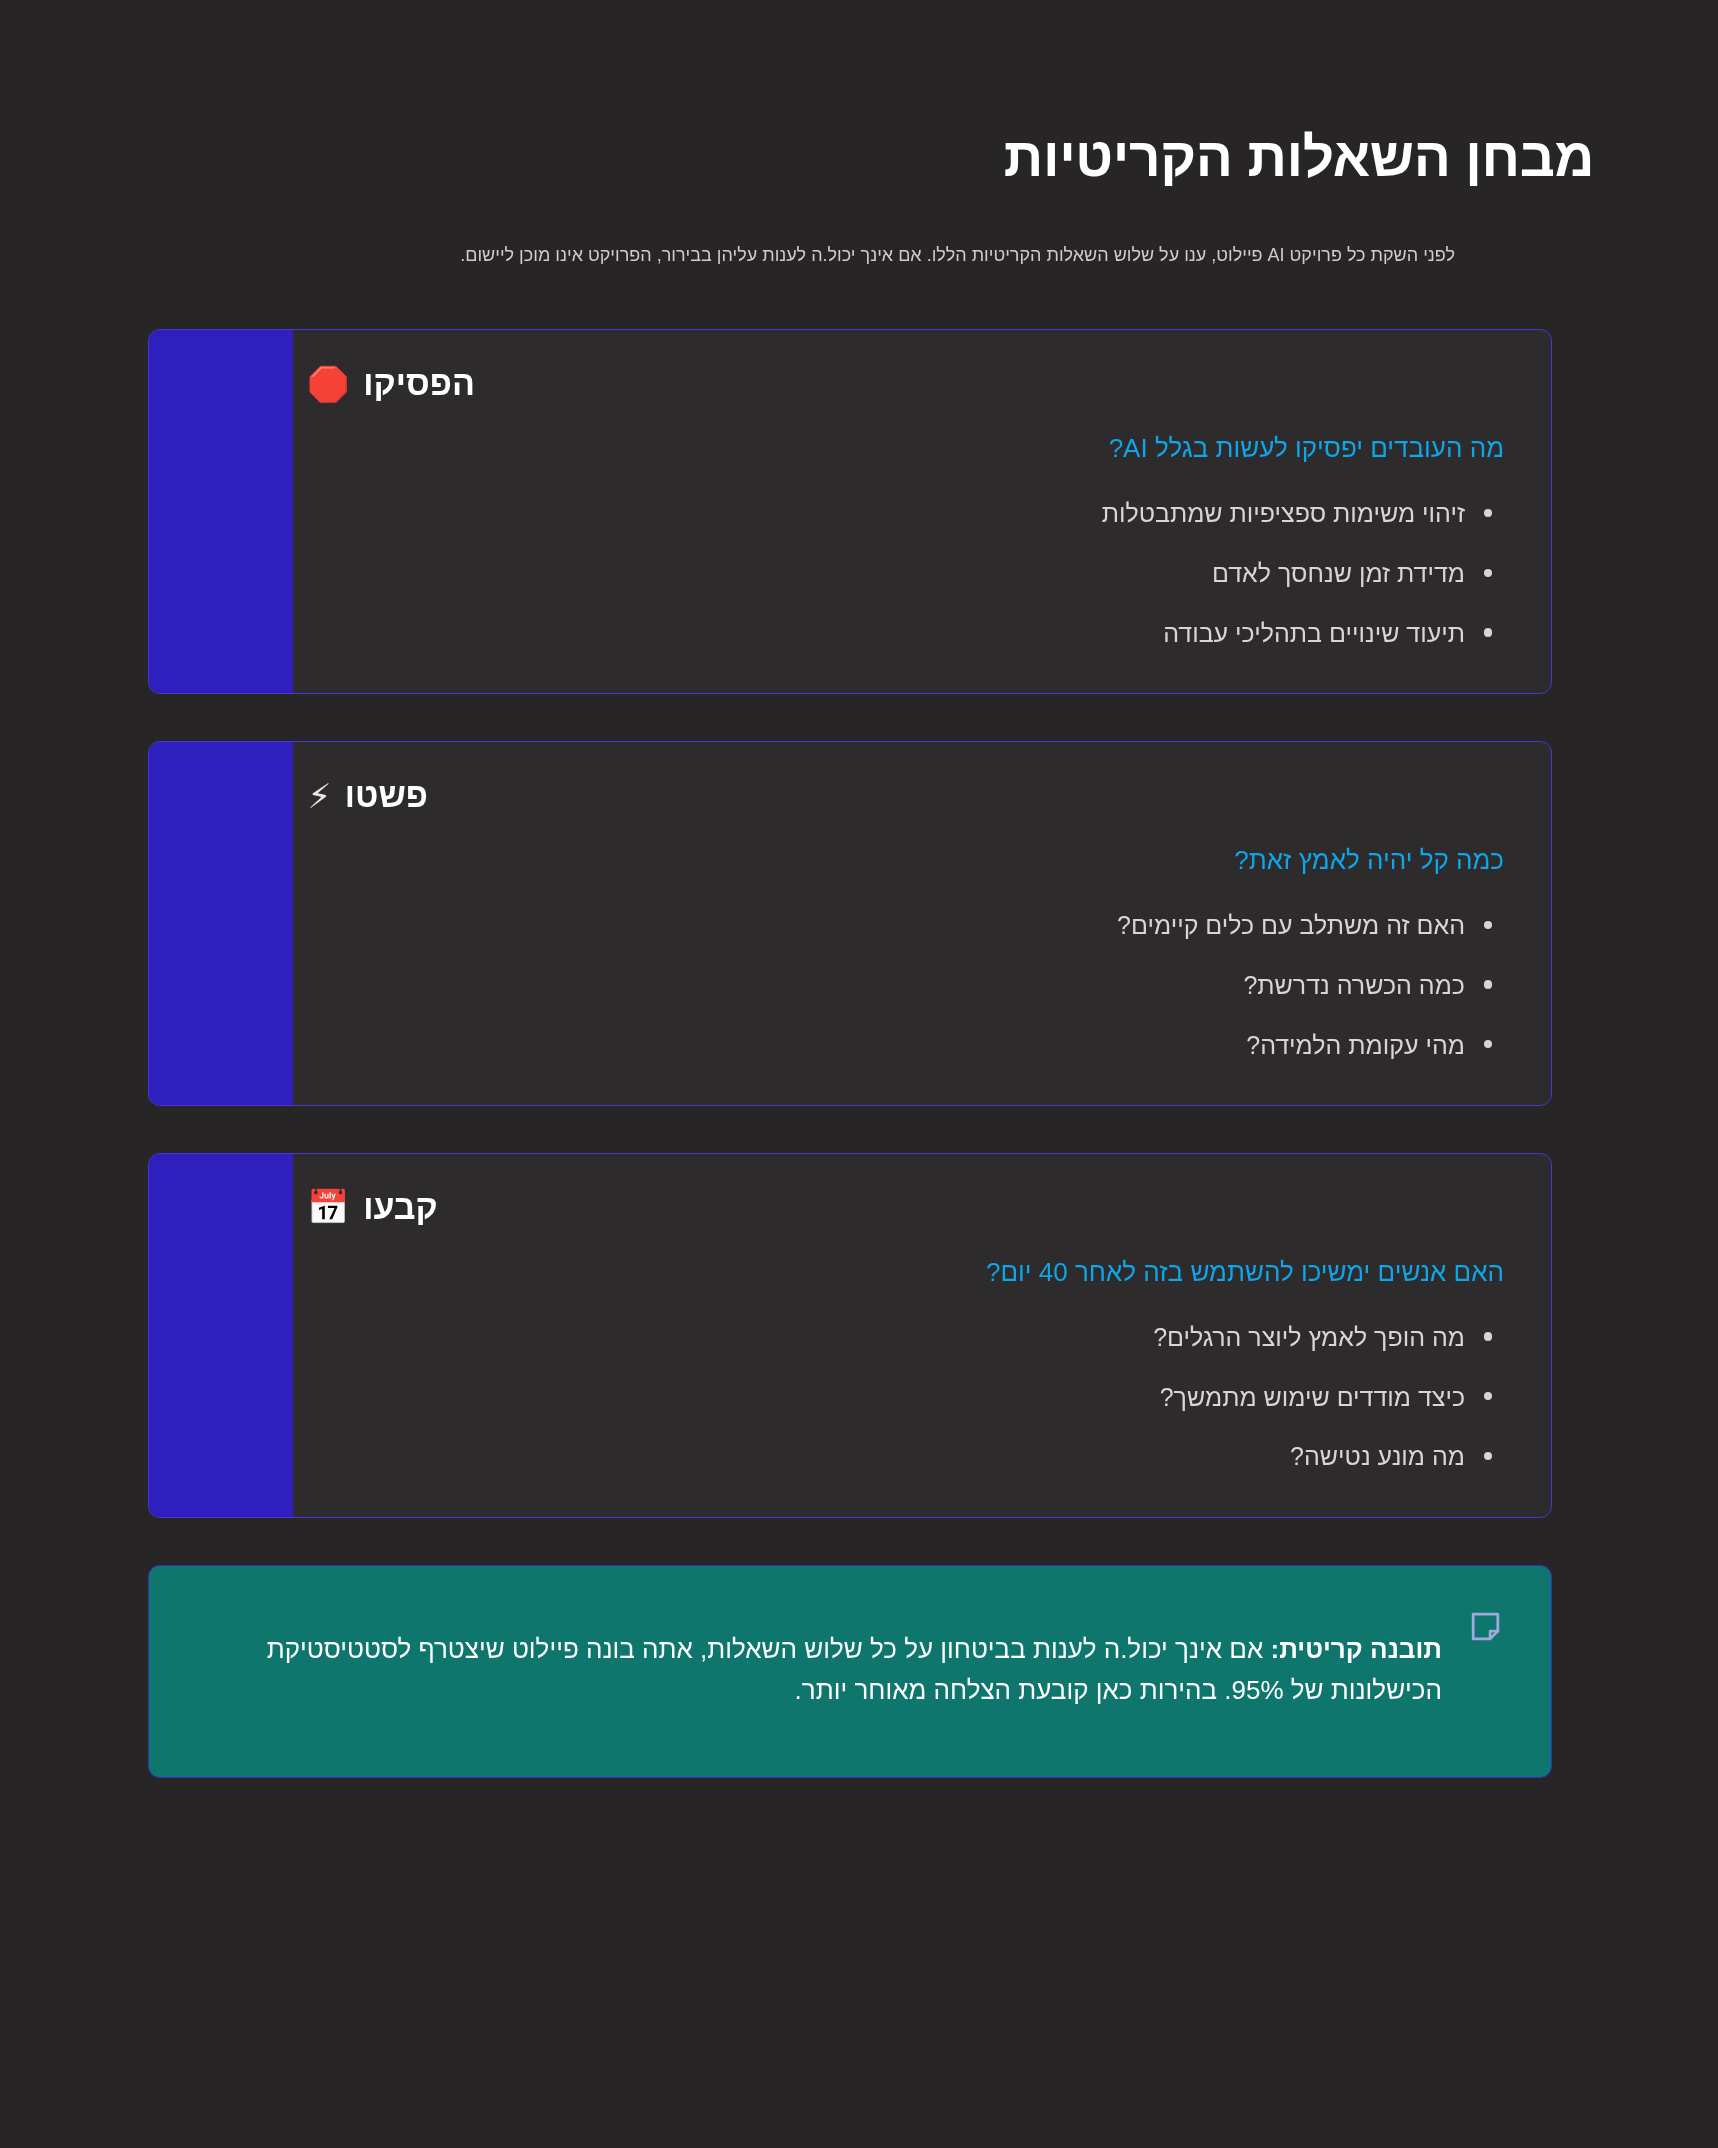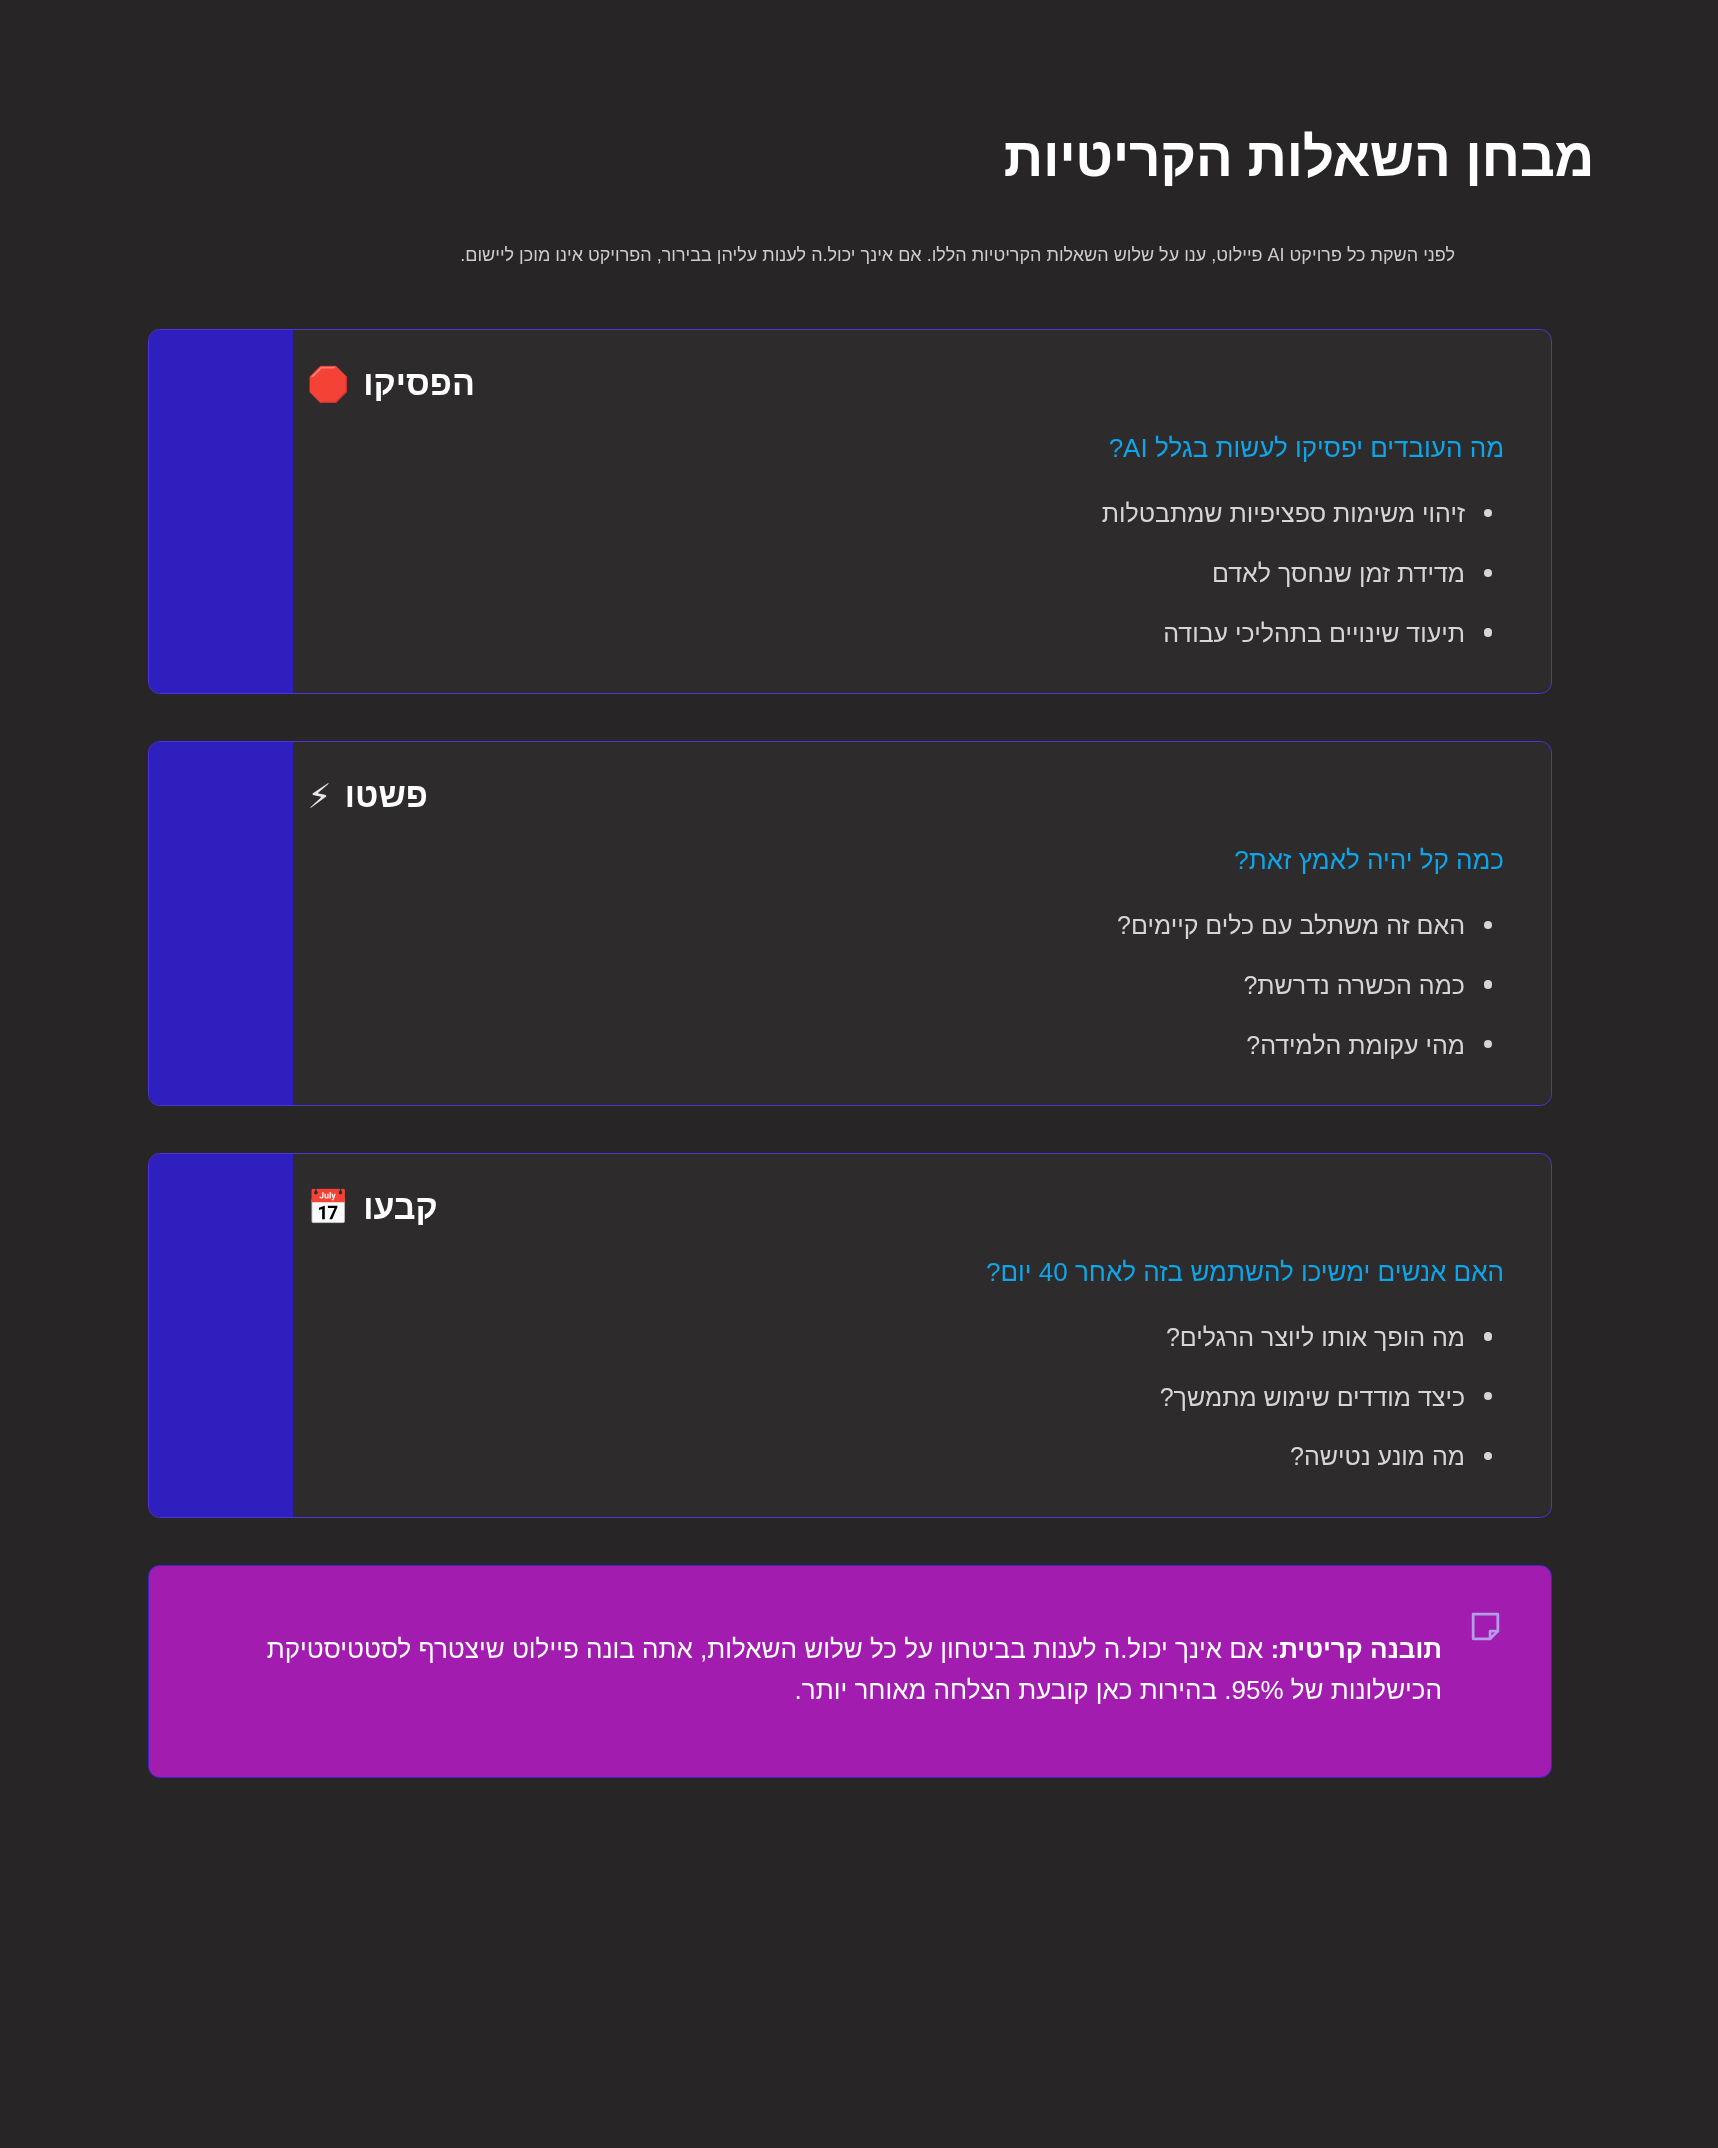--- a/index.html
+++ b/index.html
@@ -108,21 +108,21 @@
     right: 11.7px;
     top: 13.4px;
     width: 8.4px;
     height: 8.4px;
     border-radius: 50%;
     background: #d8d5d5;
   }
 
   .callout {
     margin: 34px 42px 0 23.5px;
-    background: #a21caf;
+    background: #0f766e;
     border: 1.7px solid #3a28c9;
     border-radius: 11.7px;
     padding: 37px 47px 39px 47px;
     display: flex;
     flex-direction: row-reverse;
     align-items: flex-start;
     gap: 25px;
   }
   .callout-text {
     flex: 1;
@@ -181,21 +181,21 @@
     </section>
 
     <section class="card">
       <div class="accent-bar"></div>
       <div class="card-header">
         <span class="card-emoji">📅</span>
         <span class="card-title">קבעו</span>
       </div>
       <p class="card-question">האם אנשים ימשיכו להשתמש בזה לאחר 40 יום?</p>
       <ul class="card-list">
-        <li>מה הופך אותו ליוצר הרגלים?</li>
+        <li>מה הופך לאמץ ליוצר הרגלים?</li>
         <li>כיצד מודדים שימוש מתמשך?</li>
         <li>מה מונע נטישה?</li>
       </ul>
     </section>
 
   </div>
 
   <div class="callout">
     <p class="callout-text"><b>תובנה קריטית:</b><span> אם אינך יכול.ה לענות בביטחון על כל שלוש השאלות, אתה בונה פיילוט שיצטרף לסטטיסטיקת הכישלונות של 95%. בהירות כאן קובעת הצלחה מאוחר יותר.</span></p>
     <span class="callout-icon">

